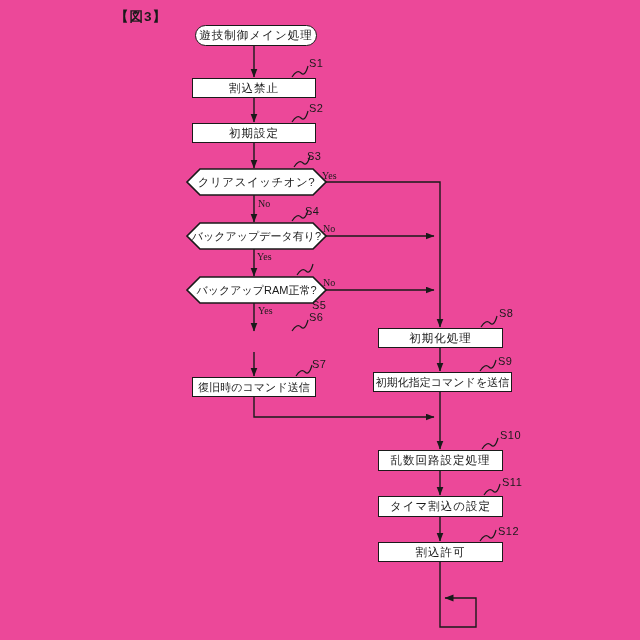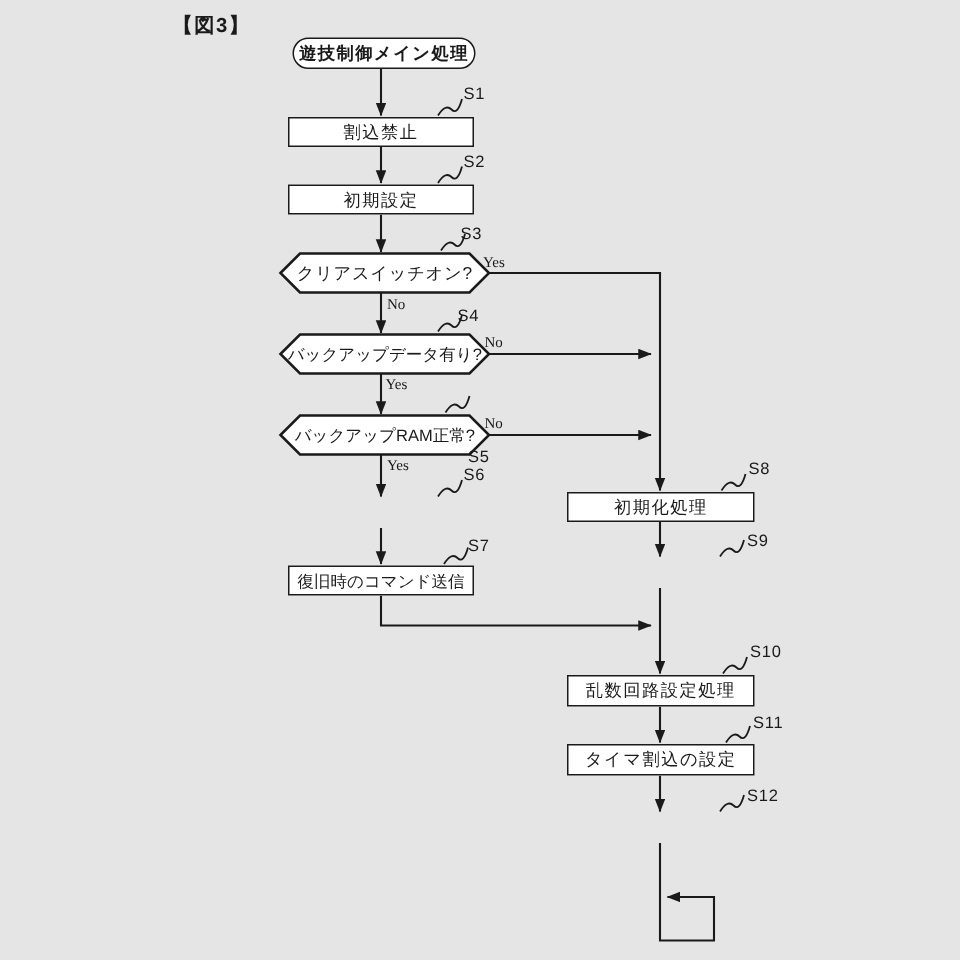--- a/index.html
+++ b/index.html
@@ -1,35 +1,35 @@
 <!DOCTYPE html>
 <html><head>
 <meta charset="utf-8">
 <style>
   html,body{margin:0;padding:0;background:#ffffff;}
   .canvas{
     position:relative;
     width:640px;height:640px;
-    background:#e5e5e5;
+    background:#ec4899;
     font-family:"Liberation Sans", sans-serif;
     color:#1a1a1a;
     overflow:hidden;
   }
   .svglayer{position:absolute;left:0;top:0;width:640px;height:640px;}
   .fig-title{
     position:absolute;left:115px;top:8px;
     font-size:13.5px;font-weight:bold;letter-spacing:1px;
   }
   .node{
     position:absolute;box-sizing:border-box;
     display:flex;align-items:center;justify-content:center;
     background:#ffffff;border:1.7px solid #1a1a1a;
     font-size:11.5px;letter-spacing:1px;white-space:nowrap;
   }
-  .terminal{border-radius:11px;font-weight:bold;}
+  .terminal{border-radius:11px;}
   .hextext{
     position:absolute;box-sizing:border-box;
     display:flex;align-items:center;justify-content:center;
     font-size:11.5px;letter-spacing:0.5px;white-space:nowrap;
     background:transparent;border:none;
   }
   .tight{font-size:11px;letter-spacing:0;}
   .scode{
     position:absolute;font-size:11px;letter-spacing:0.5px;
   }
@@ -102,25 +102,31 @@
   </div>
   <div class="node" style="left:192px;top:123px;width:124px;height:20px;">
     <span>初期設定</span>
   </div>
   <div class="node tight" style="left:192px;top:377px;width:124px;height:20px;">
     <span>復旧時のコマンド送信</span>
   </div>
   <div class="node" style="left:378px;top:328px;width:125px;height:20px;">
     <span>初期化処理</span>
   </div>
+  <div class="node tight" style="left:373px;top:372px;width:139px;height:20px;">
+    <span>初期化指定コマンドを送信</span>
+  </div>
   <div class="node" style="left:378px;top:450px;width:125px;height:21px;">
     <span>乱数回路設定処理</span>
   </div>
   <div class="node" style="left:378px;top:496px;width:125px;height:21px;">
     <span>タイマ割込の設定</span>
+  </div>
+  <div class="node" style="left:378px;top:542px;width:125px;height:20px;">
+    <span>割込許可</span>
   </div>
 
   <div class="hextext tight" style="left:187px;top:223px;width:139px;height:26px;">バックアップデータ有り?</div>
   <div class="hextext" style="left:187px;top:169px;width:139px;height:26px;">クリアスイッチオン?</div>
   <div class="hextext tight" style="left:187px;top:277px;width:139px;height:26px;">バックアップRAM正常?</div>
 
   <div class="scode" style="left:309px;top:57px;">S1</div>
   <div class="scode" style="left:309px;top:102px;">S2</div>
   <div class="scode" style="left:307px;top:150px;">S3</div>
   <div class="scode" style="left:305px;top:205px;">S4</div>

